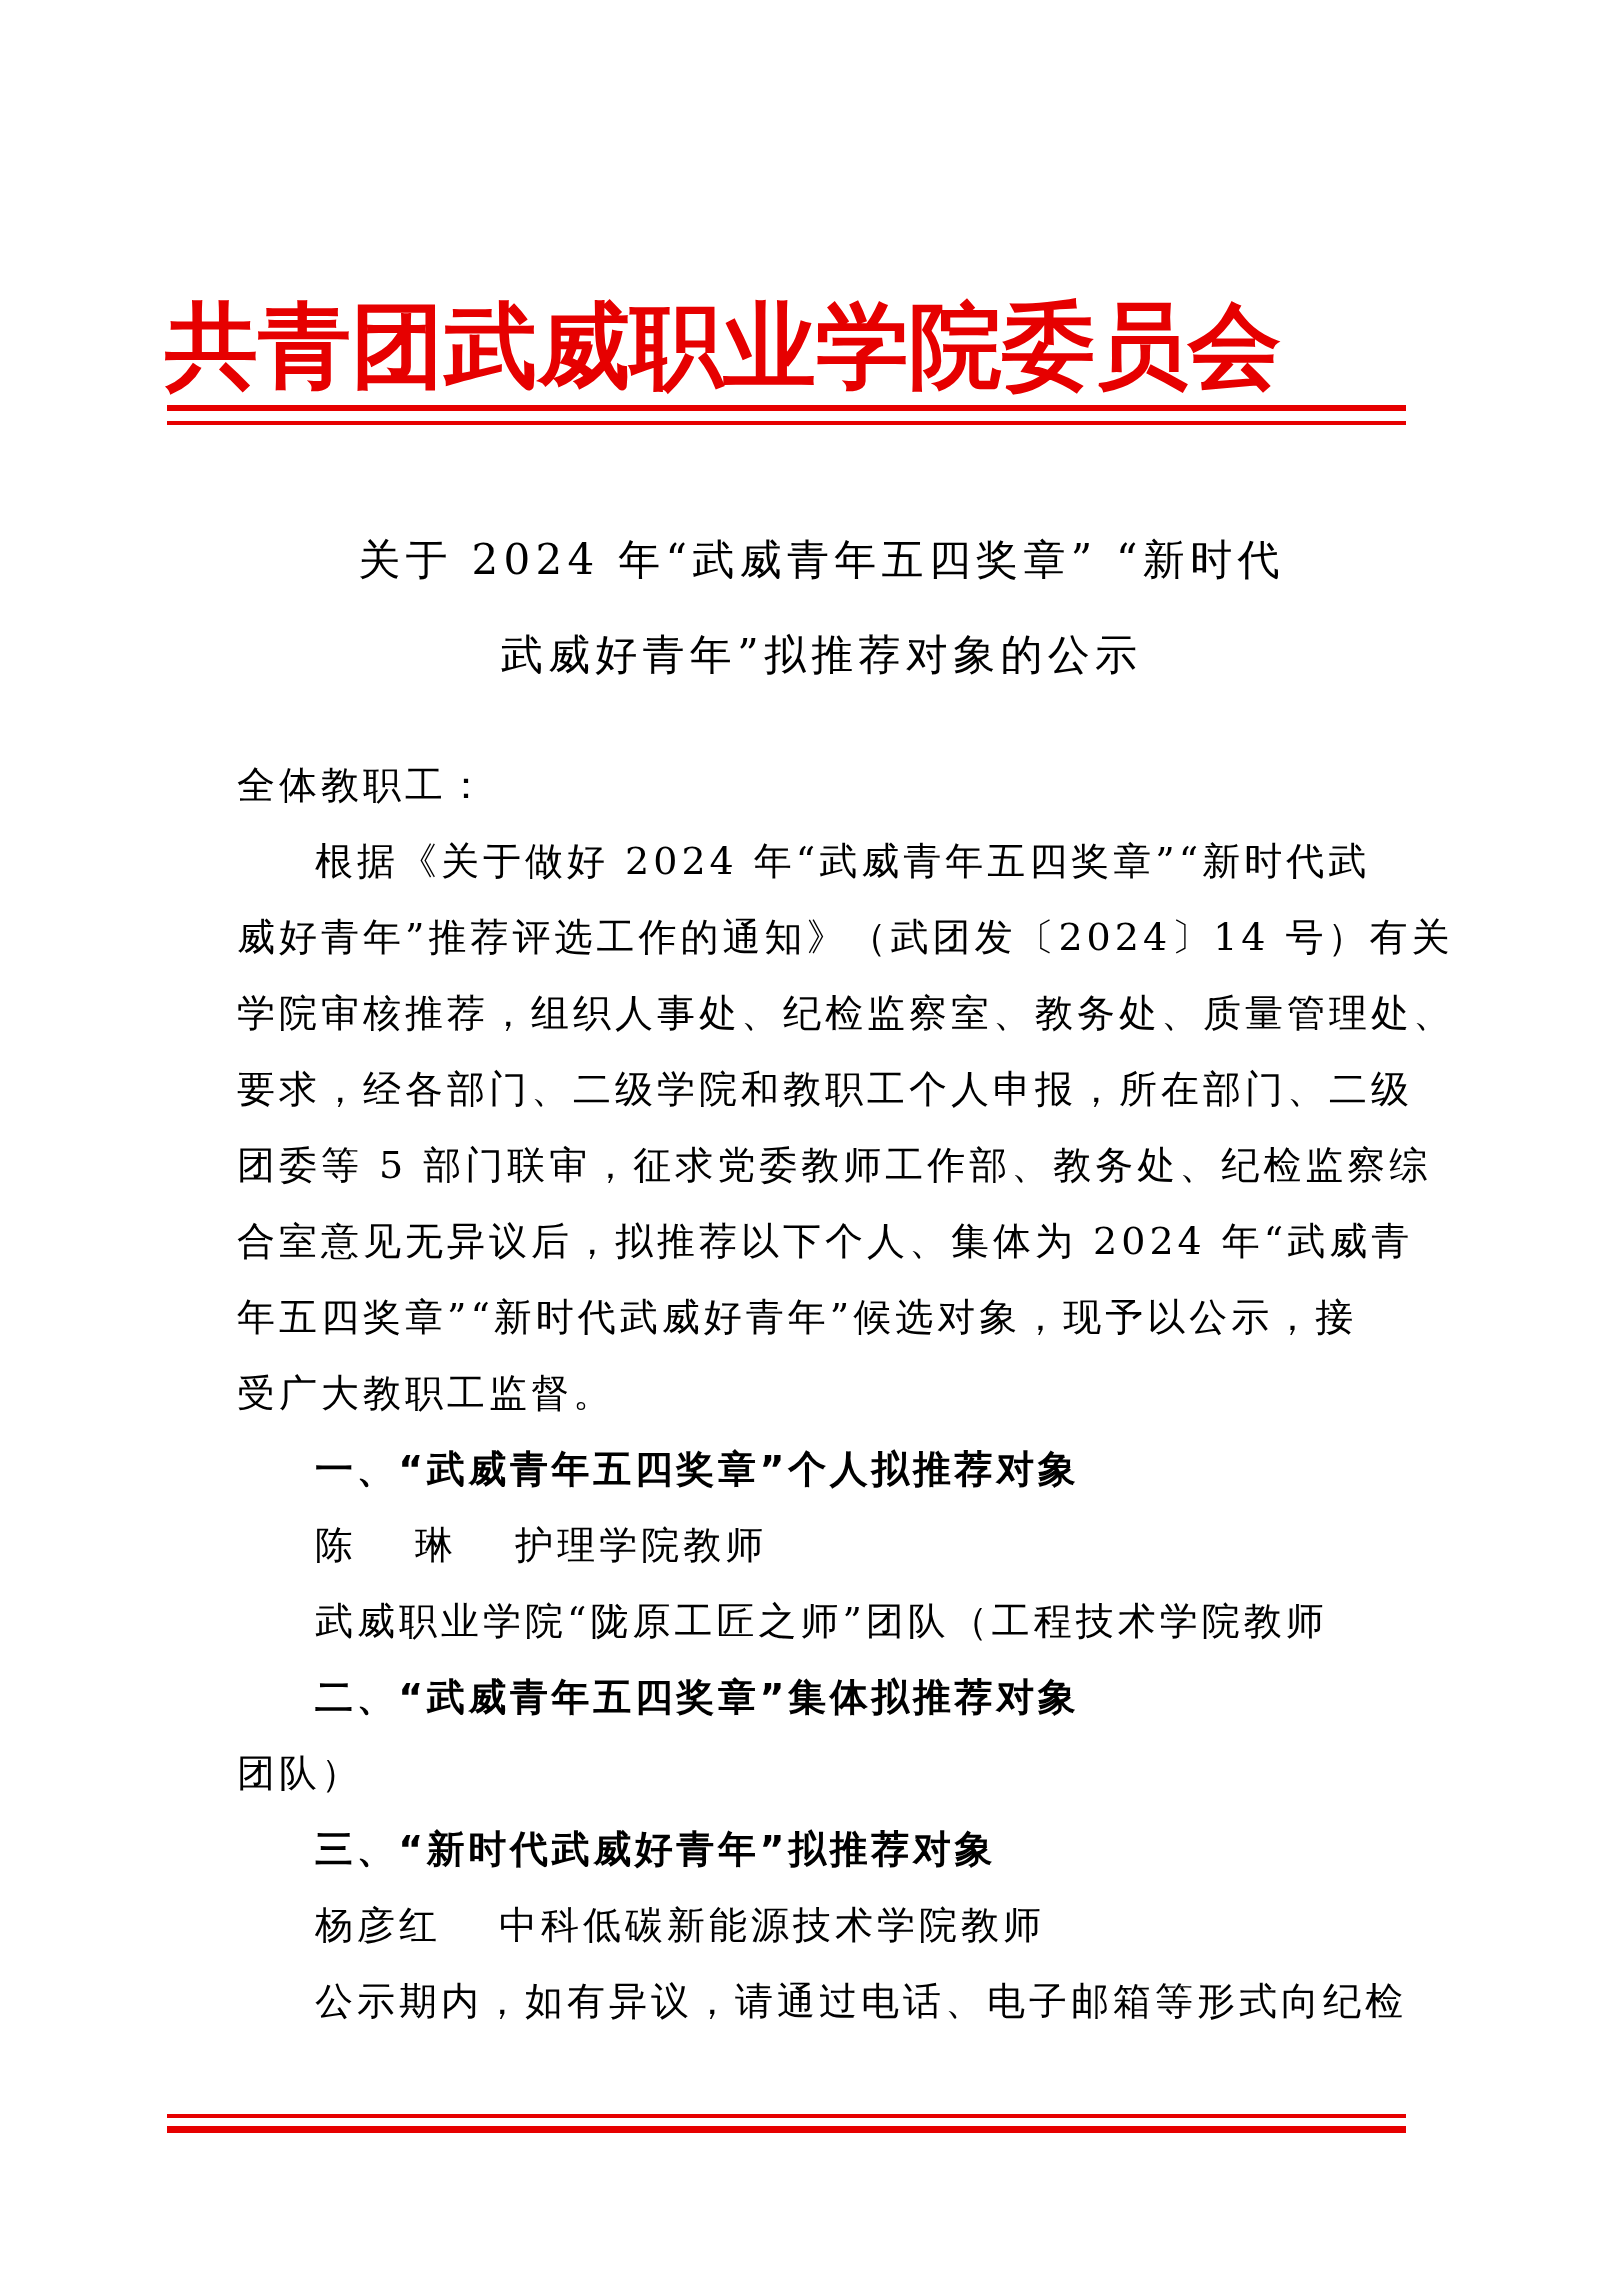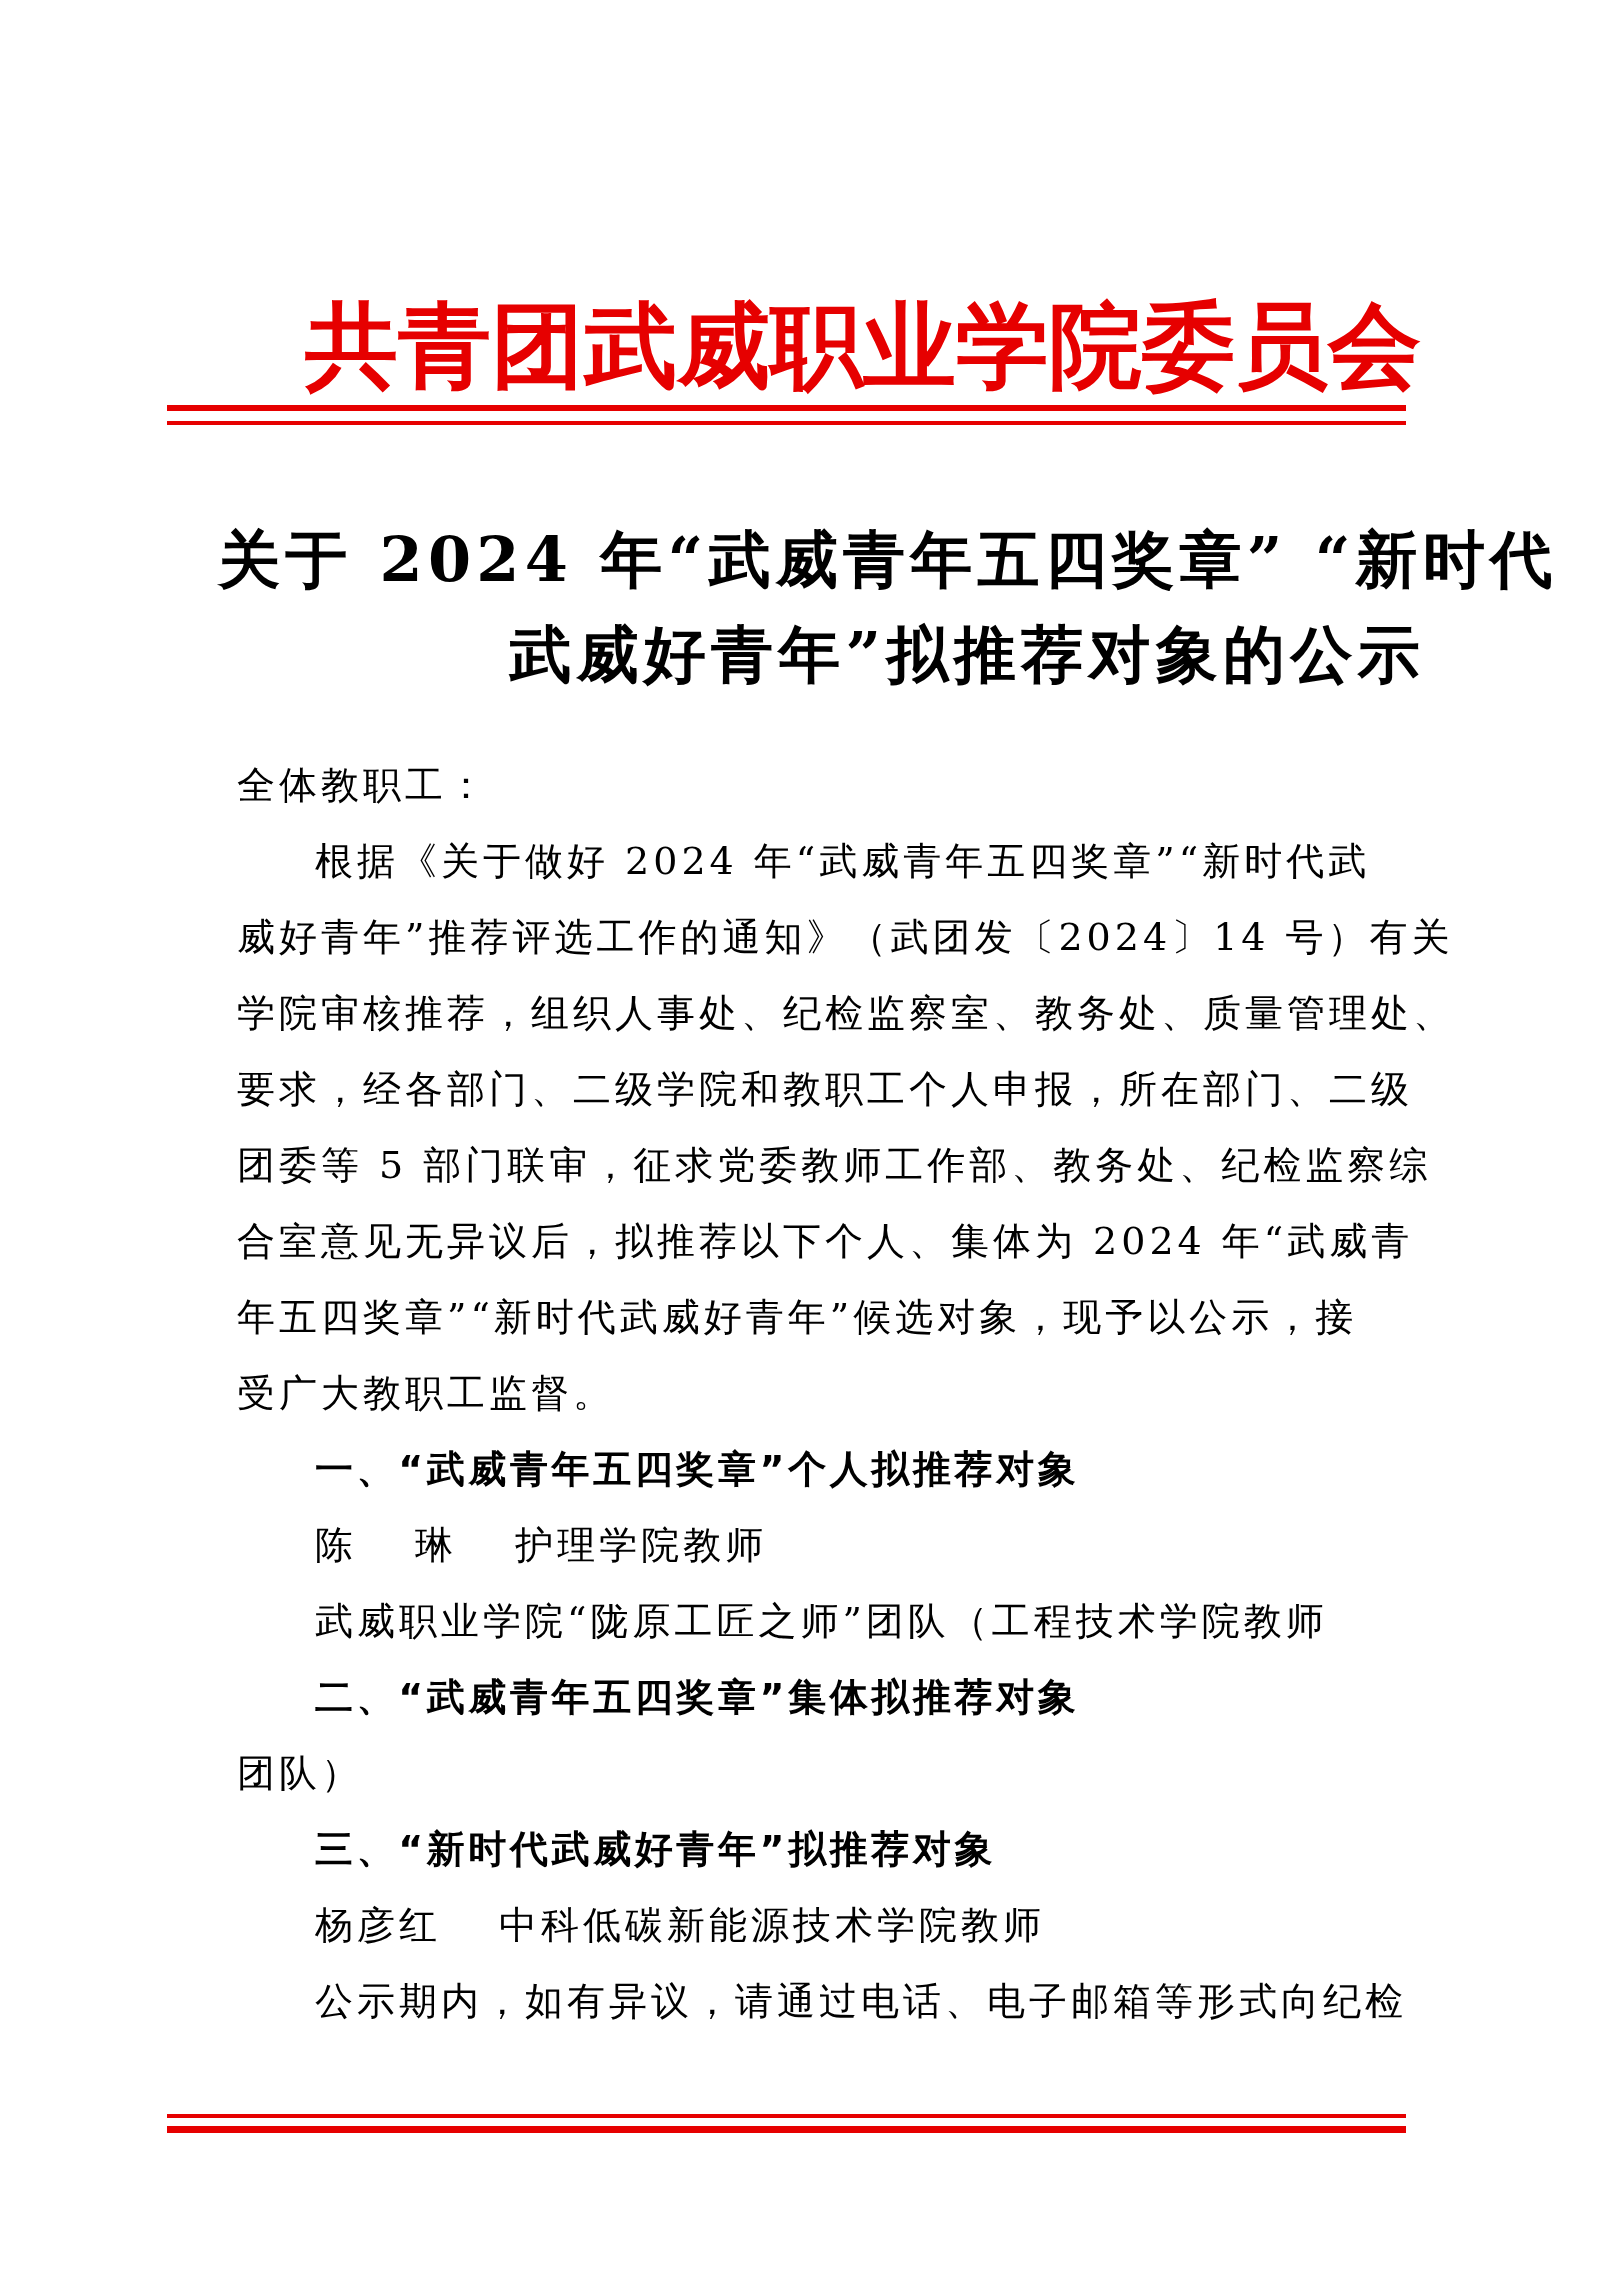--- a/index.html
+++ b/index.html
@@ -10,25 +10,25 @@
     background: #ffffff;
     overflow: hidden;
     font-family: "DejaVu Serif", "Liberation Serif", serif;
     color: #000000;
   }
 
   
   .org-name {
     position: absolute;
     top: 283px;
-    left: 181px;
+    left: 165px;
     width: 1240px;
     height: 125px;
     line-height: 125px;
-    text-align: right;
+    text-align: left;
     font-size: 93px;
     font-weight: bold;
     color: var(--red, #e60000);
     white-space: nowrap;
     font-family: "DejaVu Serif", "Liberation Serif", serif;
   }
 
   
   .rules-top {
     position: absolute;
@@ -38,23 +38,23 @@
   }
   .rules-top .rule-thick { height: 6.2px; background: var(--red, #e60000); }
   .rules-top .rule-thin  { height: 3.6px; background: var(--red, #e60000); margin-top: 9.8px; }
 
   
   .doc-title {
     position: absolute;
     top: 512px;
     left: 218px;
     width: 1207px;
-    text-align: right;
-    font-size: 62px;
-    font-weight: bold;
+    text-align: center;
+    font-size: 42px;
+    font-weight: normal;
     line-height: 95px;
     letter-spacing: 5.3px;
     white-space: nowrap;
     font-family: "DejaVu Serif", "Liberation Serif", serif;
   }
 
   
   .body-text {
     position: absolute;
     top: 747px;

